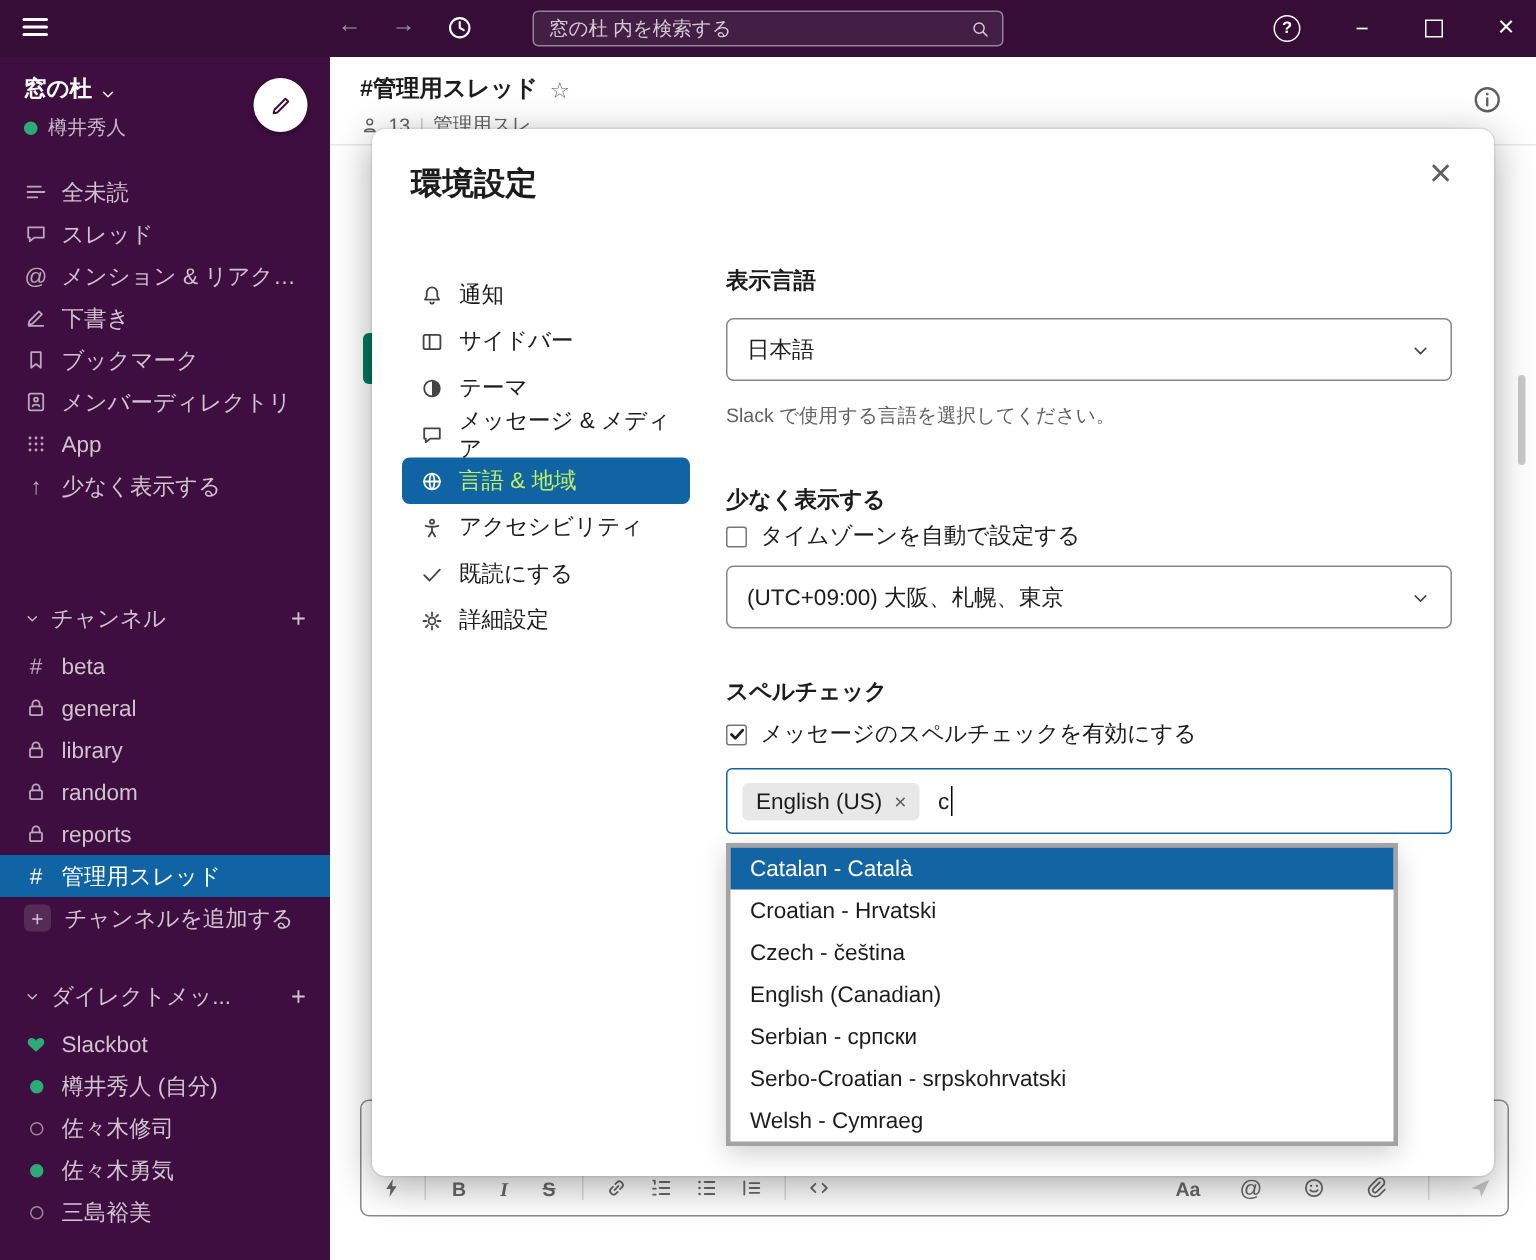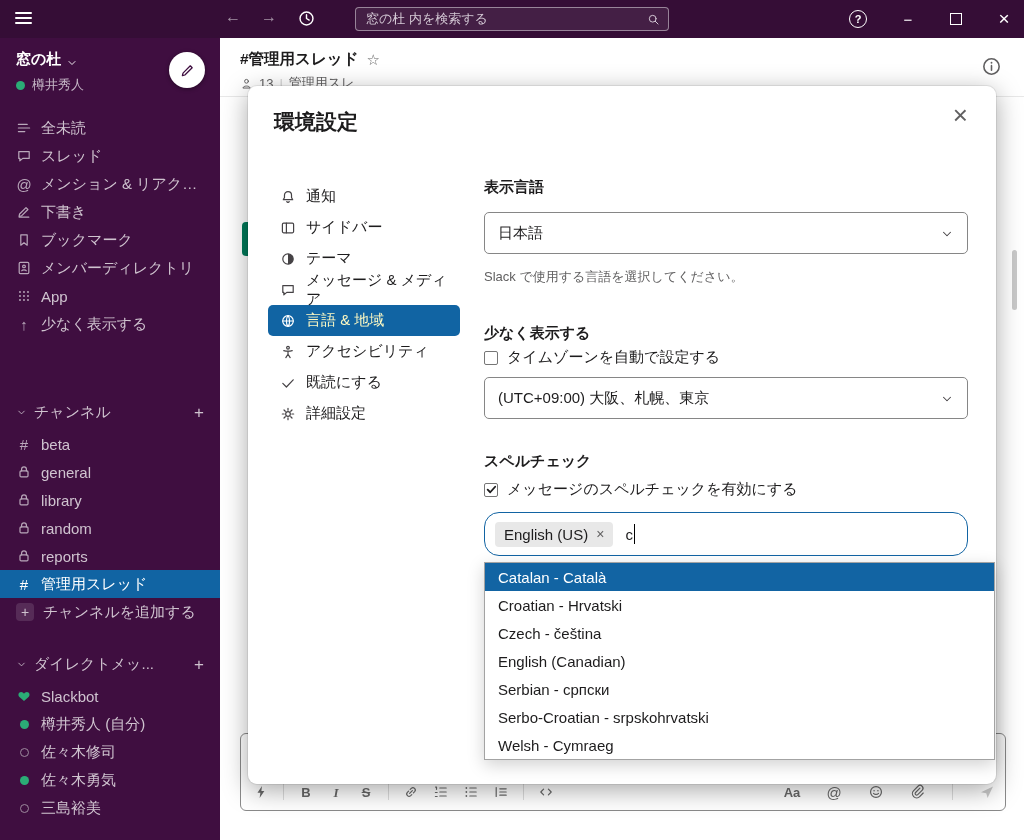--- a/index.html
+++ b/index.html
@@ -73,43 +73,43 @@
   #fmt-right{margin-left:auto;display:flex;align-items:center;gap:26px;}
   .tool-send{color:#c9c9c9;}
   
   #modal{position:absolute;left:248px;top:86px;width:748px;height:698px;background:#fff;border-radius:9px;
      box-shadow:0 0 0 1px rgba(0,0,0,.07),0 6px 26px rgba(0,0,0,.35);}
   #modal-title{position:absolute;left:26px;top:22px;font-size:21px;font-weight:800;}
   #modal-close{position:absolute;right:24px;top:12px;font-size:26px;color:#616061;line-height:1;padding:4px;}
   #modal-nav{position:absolute;left:20px;top:95px;width:192px;}
   .mnav-row{height:31px;display:flex;align-items:center;gap:10px;padding:0 12px;font-size:15px;border-radius:5px;box-sizing:border-box;}
   .mnav-ic{width:16px;height:16px;display:flex;align-items:center;justify-content:center;color:#454245;flex:none;}
-  .mnav-row.sel{background:#1164a3;color:#fef9c3;}
+  .mnav-row.sel{background:#1164a3;color:#bef264;}
   .mnav-row.sel .mnav-ic{color:#fff;}
   #mc{position:absolute;left:236px;top:0;width:484px;height:698px;}
   #mc > div{position:absolute;left:0;}
   .mc-h{font-size:15px;font-weight:800;}
   #h-display{top:92px;} #sel-display{top:126px;} #help-display{top:182px;font-size:13px;color:#616061;}
   #h-tz{top:238px;} #cb-row-tz{top:262px;} #sel-tz{top:291px;text-align:center;}
   #h-sc{top:366px;} #cb-row-sc{top:394px;}
   .mselect{width:484px;height:42px;box-sizing:border-box;border:1px solid #868686;border-radius:5px;background:#fff;
      display:flex;align-items:center;padding:0 40px 0 13px;font-size:15px;position:relative;}
   .mselect .chv{position:absolute;right:13px;top:14px;width:14px;height:14px;color:#454245;}
   .cbrow{display:flex;align-items:center;gap:9px;font-size:15px;}
   .cbox{width:14px;height:14px;box-sizing:border-box;border:1px solid #767676;border-radius:2px;background:#fff;
      display:flex;align-items:center;justify-content:center;flex:none;}
   .cbox .ck{display:none;width:11px;height:11px;color:#1d1c1d;}
   .cbox.checked .ck{display:block;}
-  #lang-input{top:426px;width:484px;height:44px;box-sizing:border-box;border:1.5px solid #1264a3;border-radius:15px;
+  #lang-input{top:426px;width:484px;height:44px;box-sizing:border-box;border:1.5px solid #1264a3;border-radius:4px;
      background:#fff;display:flex;align-items:center;padding:0 10px;}
   .chip{display:flex;align-items:center;gap:8px;background:#e8e8e8;border-radius:4px;padding:4px 9px;font-size:15px;}
   .chip-x{font-size:14px;color:#616061;line-height:1;}
   #typed{margin-left:12px;font-size:15px;}
   #caret{width:1.5px;height:20px;background:#000;margin-left:1px;}
-  #dropdown{top:476px;left:1px;width:511px;box-sizing:border-box;background:#fff;border:1px solid #a3a3a3;
+  #dropdown{top:476px;left:1px;width:448px;box-sizing:border-box;background:#fff;border:3px solid #a3a3a3;
      box-shadow:0 5px 16px rgba(0,0,0,.18);}
   .opt{height:28px;display:flex;align-items:center;padding:0 13px;font-size:15px;}
   .opt.sel{background:#1264a3;color:#fff;}
 </style>
 </head>
 <body>
 
 <div id="topbar">
   <div id="hamburger">
       <i></i>

